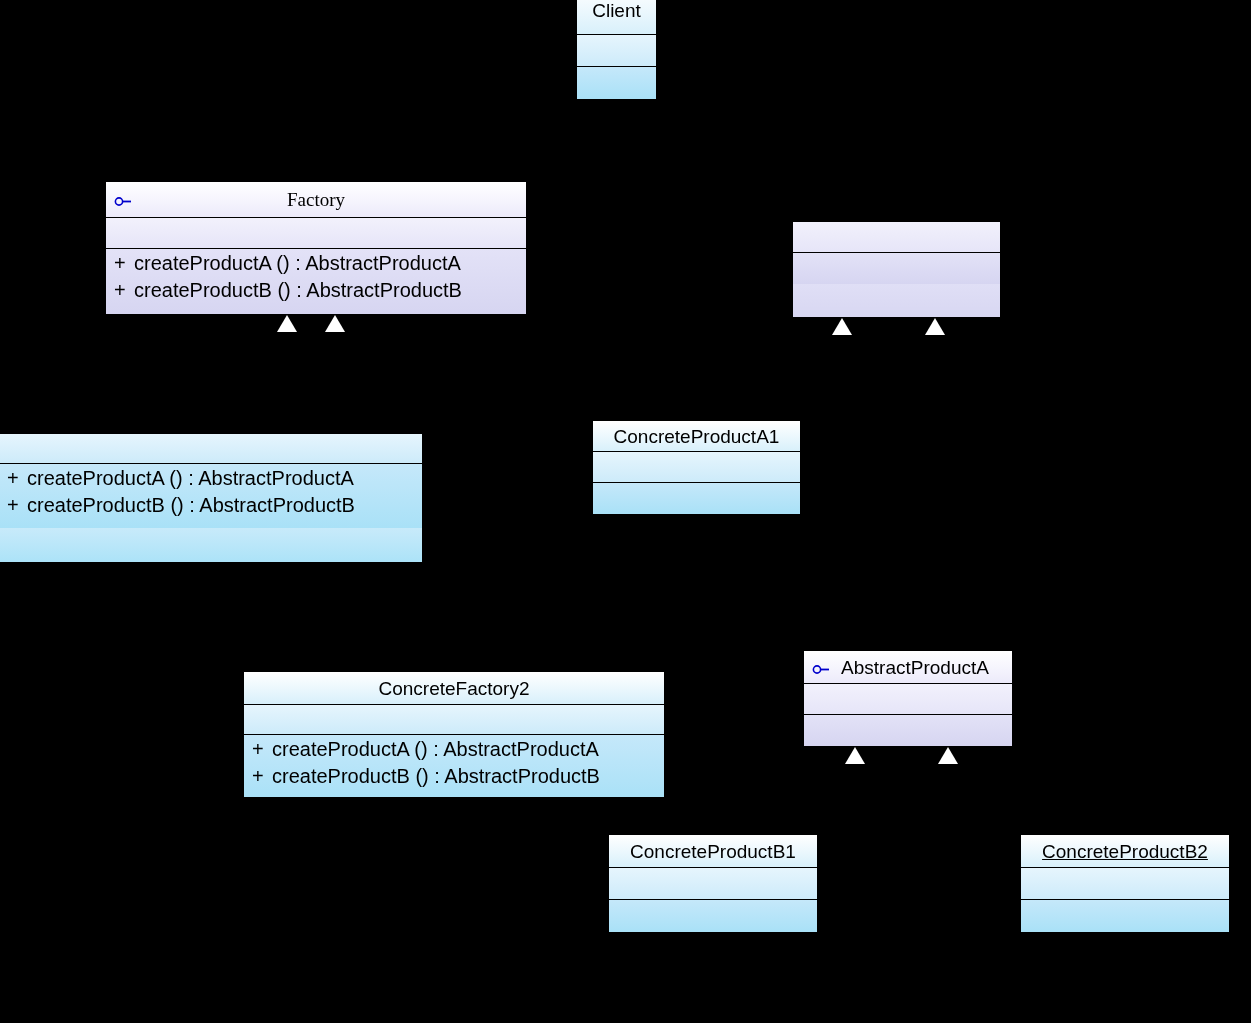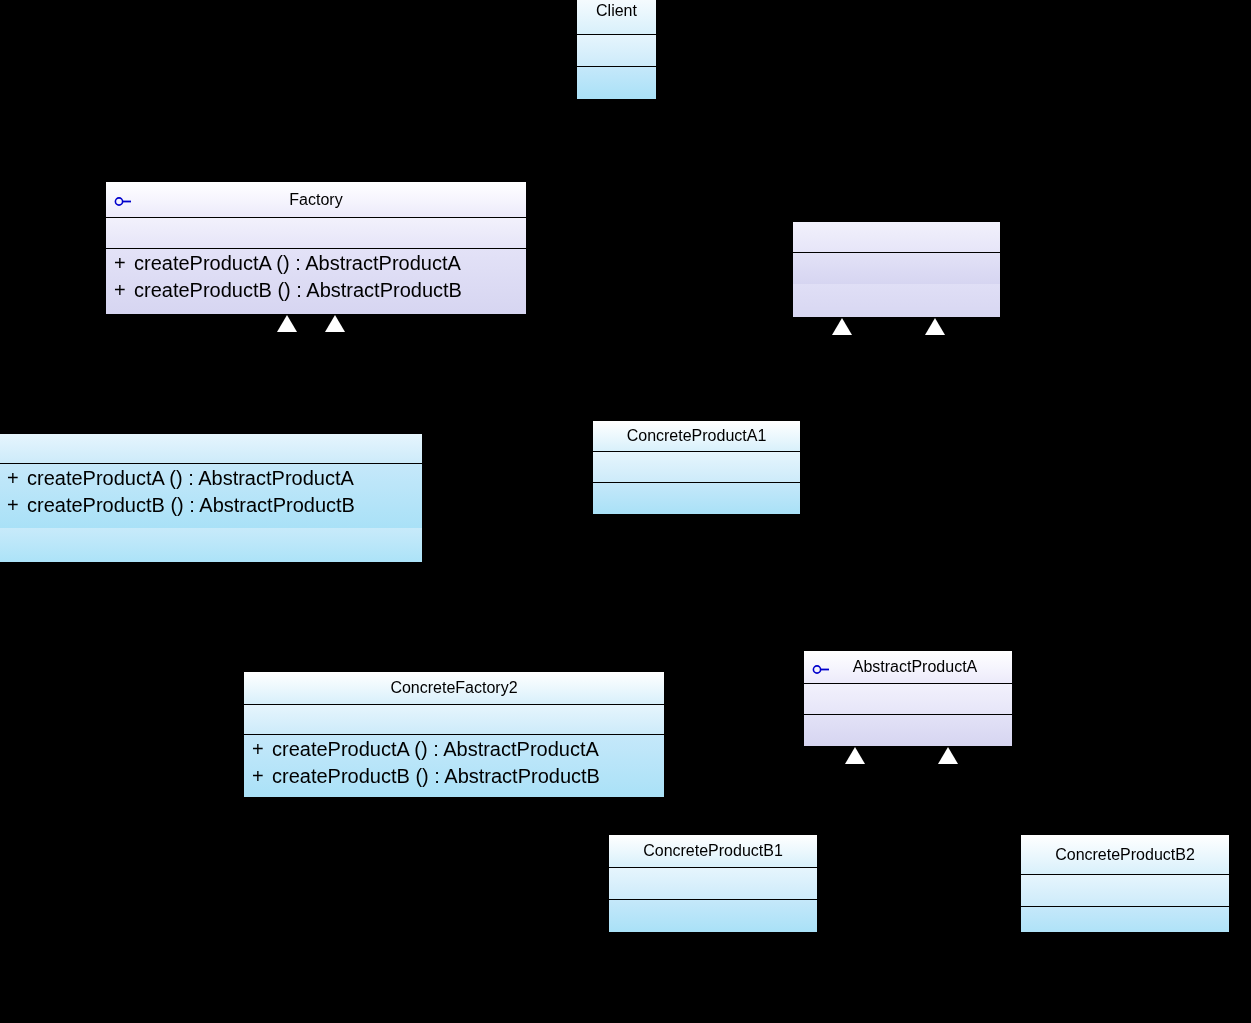--- a/index.html
+++ b/index.html
@@ -34,21 +34,21 @@
   }
 
   
   .cmp-name {
     display: flex;
     align-items: center;
     justify-content: center;
     position: relative;
   }
   .class-title {
-    font-size: 16px;
+    font-size: 19px;
     color: #000000;
     line-height: 1;
     white-space: nowrap;
     text-align: left;
   }
 
   
   .cmp-attrs {
   }
 
@@ -127,21 +127,21 @@
 
   <div class="uml-class theme-concrete" style="left:576px; top:-14px; width:81px; height:114px;">
     <div class="compartment cmp-name" style="height:48px;">
       <span class="class-title">Client</span>
     </div>
     <div class="compartment cmp-attrs" style="height:32px;"></div>
     <div class="compartment cmp-ops" style="height:32px;"></div>
   </div>
 
   <div class="uml-class theme-abstract" style="left:105px; top:181px; width:422px; height:134px;">
-    <div class="compartment cmp-name" style="height:36px;">
+    <div class="compartment cmp-name" style="height:36px;font-family:Liberation Serif, serif;">
       <span class="iface-icon" style="left:8px; top:11px;">
         <svg width="20" height="11" viewBox="0 0 20 11">
           <circle cx="5" cy="5.5" r="3.6" fill="none" stroke="#0000cc" stroke-width="1.6"></circle>
           <line x1="9" y1="5.5" x2="17" y2="5.5" stroke="#0000cc" stroke-width="1.8"></line>
         </svg>
       </span>
       <span class="class-title">Factory</span>
     </div>
     <div class="compartment cmp-attrs" style="height:31px;"></div>
     <div class="compartment cmp-ops" style="height:66px;">
@@ -226,20 +226,20 @@
 
   <div class="uml-class theme-concrete" style="left:608px; top:834px; width:210px; height:99px;">
     <div class="compartment cmp-name" style="height:33px;">
       <span class="class-title">ConcreteProductB1</span>
     </div>
     <div class="compartment cmp-attrs" style="height:32px;"></div>
     <div class="compartment cmp-ops" style="height:32px;"></div>
   </div>
 
   <div class="uml-class theme-concrete" style="left:1020px; top:834px; width:210px; height:99px;">
-    <div class="compartment cmp-name" style="height:40px;">
+    <div class="compartment cmp-name" style="height:33px;text-decoration:underline;">
       <span class="class-title">ConcreteProductB2</span>
     </div>
     <div class="compartment cmp-attrs" style="height:32px;"></div>
     <div class="compartment cmp-ops" style="height:32px;"></div>
   </div>
 
 </div>
 
 </body></html>

